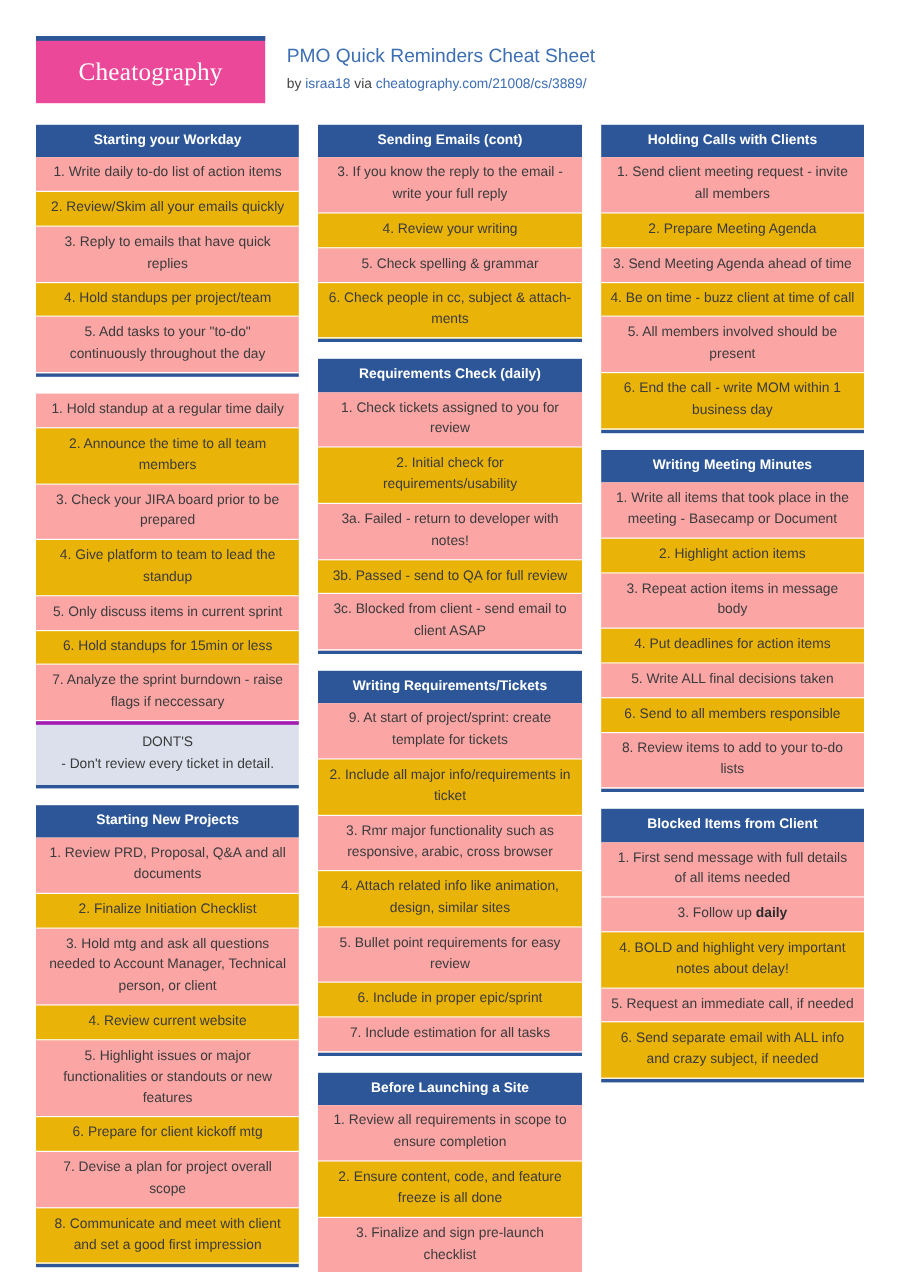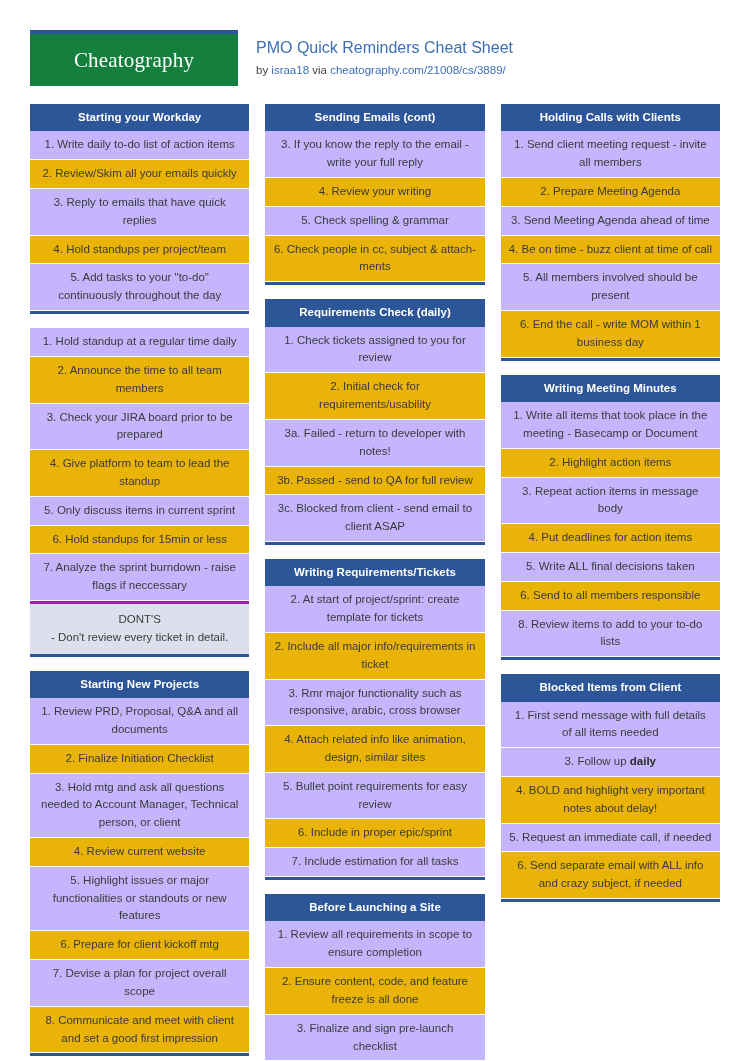--- a/index.html
+++ b/index.html
@@ -8,22 +8,22 @@
     height: 1061px;
     background: #ffffff;
     font-family: "Liberation Sans", sans-serif;
     color: #333333;
   }
   .page { padding: 30px 30px 0 30px; }
 
   
   .header { display: flex; align-items: flex-start; margin-bottom: 18px; }
   .logo-box {
-    width: 208px; height: 56px;
-    background: #15803d;
+    width: 191px; height: 56px;
+    background: #ec4899;
     border-top: 4px solid #2c5697;
     display: flex; align-items: center; justify-content: center;
     flex: 0 0 auto;
   }
   .logo-text {
     color: #ffffff;
     font-family: "Liberation Serif", serif;
     font-size: 21px;
     letter-spacing: .2px;
   }
@@ -61,21 +61,21 @@
     padding: 6px 8px 7px 8px;
     line-height: 1.25;
   }
   .row {
     font-size: 11.5px;
     line-height: 1.55;
     padding: 5px 8px 5px 8px;
     color: #3b3b3b;
     border-bottom: 1px solid #ffffff;
   }
-  .row.shade { background: #c4b5fd; }
+  .row.shade { background: #fca5a5; }
   .row.plain { background: #eab308; }
   .row b { font-weight: bold; color: #2b2b2b; }
 
   .note-block {
     background: #dbe0ec;
     border-top: 3px solid #a21caf;
     padding: 6px 8px 7px 8px;
     font-size: 11.5px;
     line-height: 1.6;
     color: #3b3b3b;
@@ -146,21 +146,21 @@
         <div class="card">
           <div class="card-header">Requirements Check (daily)</div>
           <div class="row shade">1. Check tickets assigned to you for review</div>
           <div class="row plain">2. Initial check for requirements/usability</div>
           <div class="row shade">3a. Failed - return to developer with notes!</div>
           <div class="row plain">3b. Passed - send to QA for full review</div>
           <div class="row shade">3c. Blocked from client - send email to client ASAP</div>
         </div>
         <div class="card">
           <div class="card-header">Writing Requirements/Tickets</div>
-          <div class="row shade">2. At start of project/sprint: create template for tickets</div>
+          <div class="row shade">9. At start of project/sprint: create template for tickets</div>
           <div class="row plain">2. Include all major info/requirements in ticket</div>
           <div class="row shade">3. Rmr major functionality such as respon­sive, arabic, cross browser</div>
           <div class="row plain">4. Attach related info like animation, design, similar sites</div>
           <div class="row shade">5. Bullet point requirements for easy review</div>
           <div class="row plain">6. Include in proper epic/sprint</div>
           <div class="row shade">7. Include estimation for all tasks</div>
         </div>
         <div class="card">
           <div class="card-header">Before Launching a Site</div>
           <div class="row shade">1. Review all requirements in scope to ensure completion</div>

